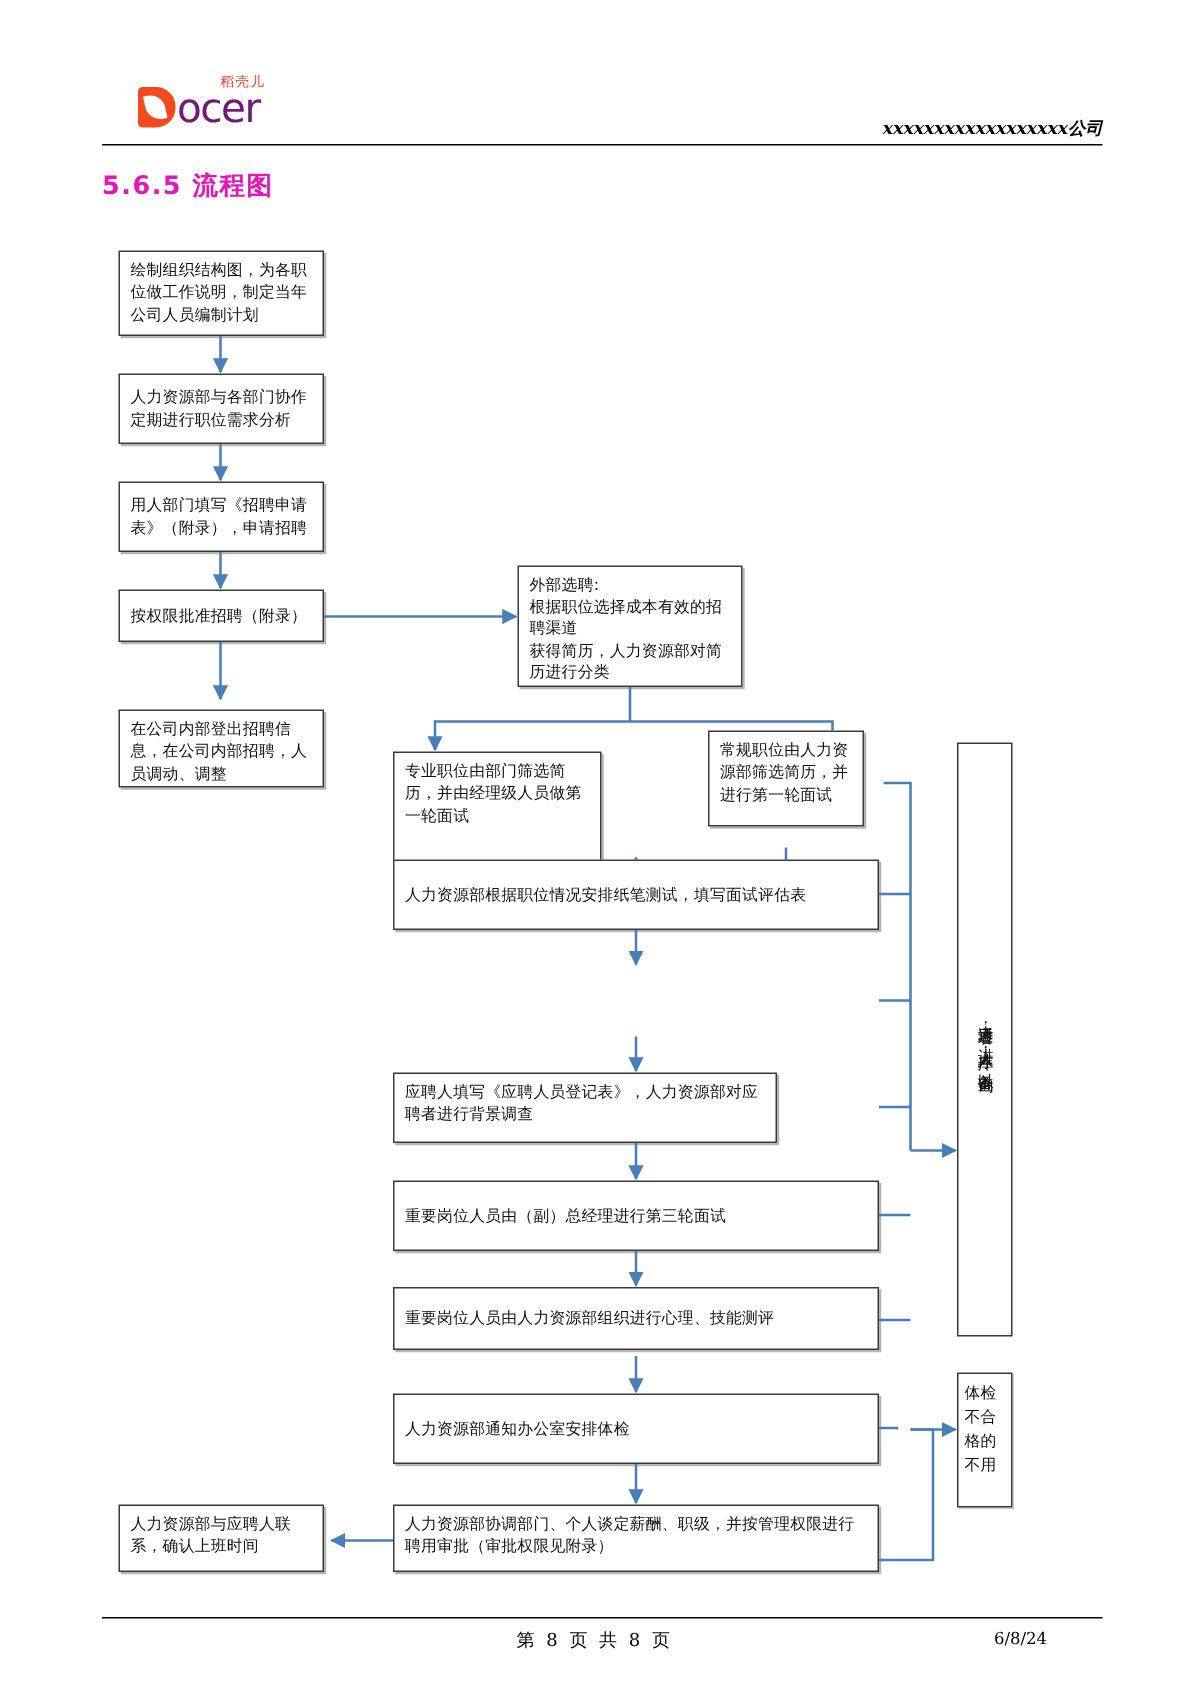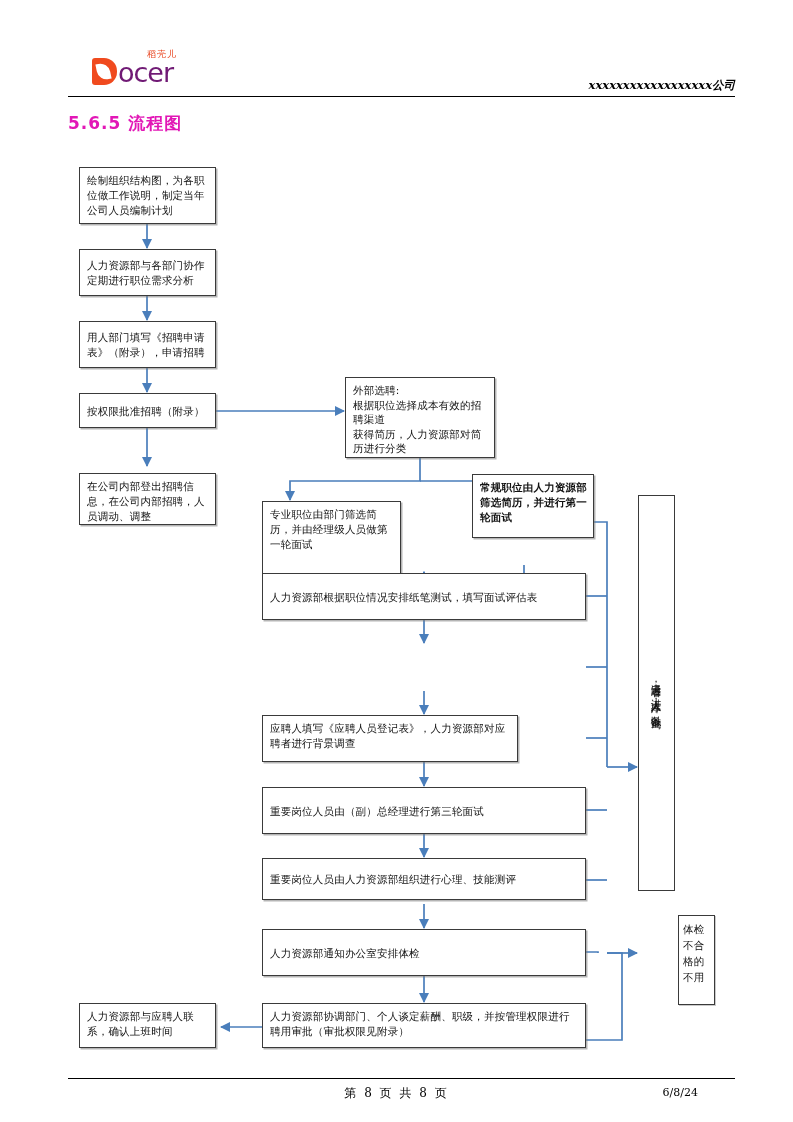--- a/index.html
+++ b/index.html
@@ -71,21 +71,21 @@
     writing-mode:vertical-rl;
     text-orientation:upright;
     display:flex;
     align-items:center;
     justify-content:center;
     padding:6px 4px;
     line-height:16px;
     letter-spacing:1px;
   }
   .node.plain{box-shadow:none;}
-  .node.thinshadow{box-shadow:1px 1px 0 rgba(150,150,150,.5);margin-left:40px;}
+  .node.thinshadow{box-shadow:1px 1px 0 rgba(150,150,150,.5);}
 
   svg.links{position:absolute;left:0;top:0;width:793px;height:1122px;pointer-events:none;}
 
   
   .footer-rule{
     position:absolute;left:68px;right:58px;top:1078px;height:0;
     border-top:1.6px solid #000;
   }
   .footer-center{
     position:absolute;left:0;right:0;top:1085px;text-align:center;
@@ -174,21 +174,21 @@
     <div class="node mid" style="left:79px;top:393px;width:137px;height:35px;">按权限批准招聘（附录）</div>
 
     <div class="node" style="left:79px;top:473px;width:137px;height:52px;">在公司内部登出招聘信息，在公司内部招聘，人员调动、调整</div>
 
     <div class="node" style="left:345px;top:377px;width:150px;height:81px;white-space:pre-line;line-height:14.5px;">外部选聘:
 根据职位选择成本有效的招聘渠道
 获得简历，人力资源部对简历进行分类</div>
 
     <div class="node" style="left:262px;top:501px;width:139px;height:80px;">专业职位由部门筛选简历，并由经理级人员做第一轮面试</div>
 
-    <div class="node" style="left:472px;top:474px;width:122px;height:64px;font-weight:bold;">常规职位由人力资源部筛选简历，并进行第一轮面试</div>
+    <div class="node" style="left:472px;top:487px;width:104px;height:64px;">常规职位由人力资源部筛选简历，并进行第一轮面试</div>
 
     <div class="node mid" style="left:262px;top:573px;width:324px;height:47px;">人力资源部根据职位情况安排纸笔测试，填写面试评估表</div>
 
 
     <div class="node" style="left:262px;top:715px;width:256px;height:47px;">应聘人填写《应聘人员登记表》，人力资源部对应聘者进行背景调查</div>
 
     <div class="node mid" style="left:262px;top:787px;width:324px;height:47px;">重要岗位人员由（副）总经理进行第三轮面试</div>
 
     <div class="node mid" style="left:262px;top:858px;width:324px;height:42px;">重要岗位人员由人力资源部组织进行心理、技能测评</div>
 

